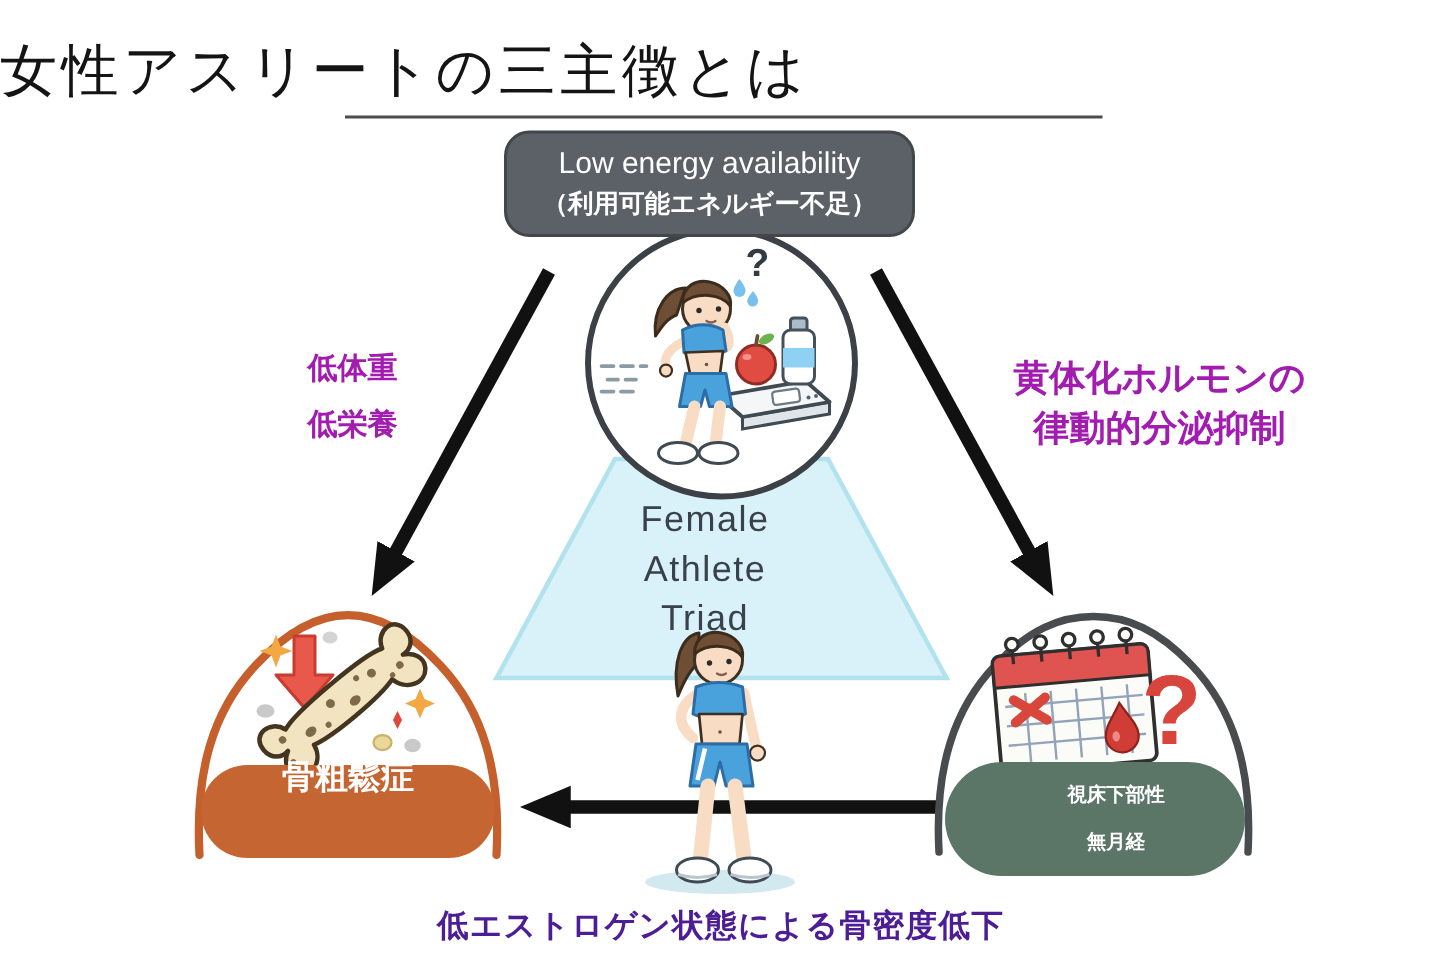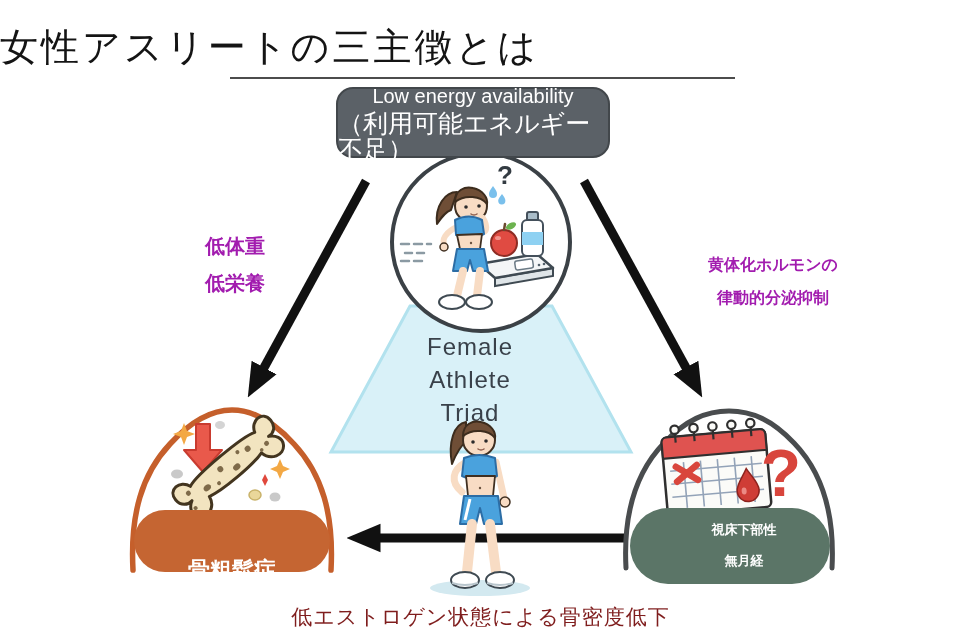--- a/index.html
+++ b/index.html
@@ -9,44 +9,44 @@
 
   .page-title{left:0;top:22px;width:961px;text-align:left;
               font-size:38px;font-weight:500;letter-spacing:3px;color:#141414;}
   .title-underline{left:230px;top:77px;width:505px;height:2px;background:#4c4c4c;}
 
   .energy-box{left:336px;top:87px;width:274px;height:71px;background:#5b6167;
               border:2px solid #42474b;border-radius:17px;z-index:4;
               display:flex;flex-direction:column;justify-content:center;align-items:center;
               color:#fff;box-sizing:border-box;}
   .energy-box .l1{font-size:20px;font-weight:500;line-height:27px;}
-  .energy-box .l2{font-size:25px;font-weight:400;line-height:26px;}
+  .energy-box .l2{font-size:17px;font-weight:700;line-height:26px;}
 
   .layer-svg{left:0;top:0;width:961px;height:641px;z-index:1;}
 
   .circle-illu{left:387px;top:148px;width:188px;height:188px;z-index:3;}
 
   .triad-text{left:385px;top:330px;width:170px;text-align:center;z-index:2;
               font-size:24px;line-height:33px;color:#39414a;font-weight:500;letter-spacing:1px;}
 
   .side-label{z-index:3;text-align:center;color:#a21caf;font-weight:bold;}
   .label-left{left:160px;top:228px;width:150px;font-size:20px;line-height:37px;}
-  .label-right{left:668px;top:248px;width:210px;font-size:16px;line-height:33px;}
+  .label-right{left:668px;top:236px;width:210px;font-size:24px;line-height:33px;}
 
   .bone-illu{left:126px;top:396px;width:212px;height:182px;z-index:2;}
   .green-illu{left:618px;top:396px;width:222px;height:192px;z-index:2;}
 
   .pill-label{z-index:3;text-align:center;color:#ffffff;font-weight:bold;}
-  .pill-label-bone{left:134px;top:556px;width:196px;font-size:22px;line-height:28px;}
+  .pill-label-bone{left:134px;top:504px;width:196px;font-size:22px;line-height:28px;}
   .pill-label-green{left:630px;top:514px;width:228px;font-size:13px;line-height:31px;}
 
   .athlete-illu{left:410px;top:408px;width:140px;height:194px;z-index:3;}
 
   .bottom-caption{left:0;top:603px;width:961px;text-align:center;z-index:3;
-                  font-size:21px;font-weight:normal;color:#7f1d1d;letter-spacing:1px;}
+                  font-size:21px;font-weight:bold;color:#4c1d95;letter-spacing:1px;}
 </style>
 </head>
 <body>
 
 <div class="canvas">
 
   <div class="abs page-title">女性アスリートの三主徴とは</div>
   <div class="abs title-underline"></div>
 
   <svg class="abs layer-svg" viewBox="0 0 961 641">

